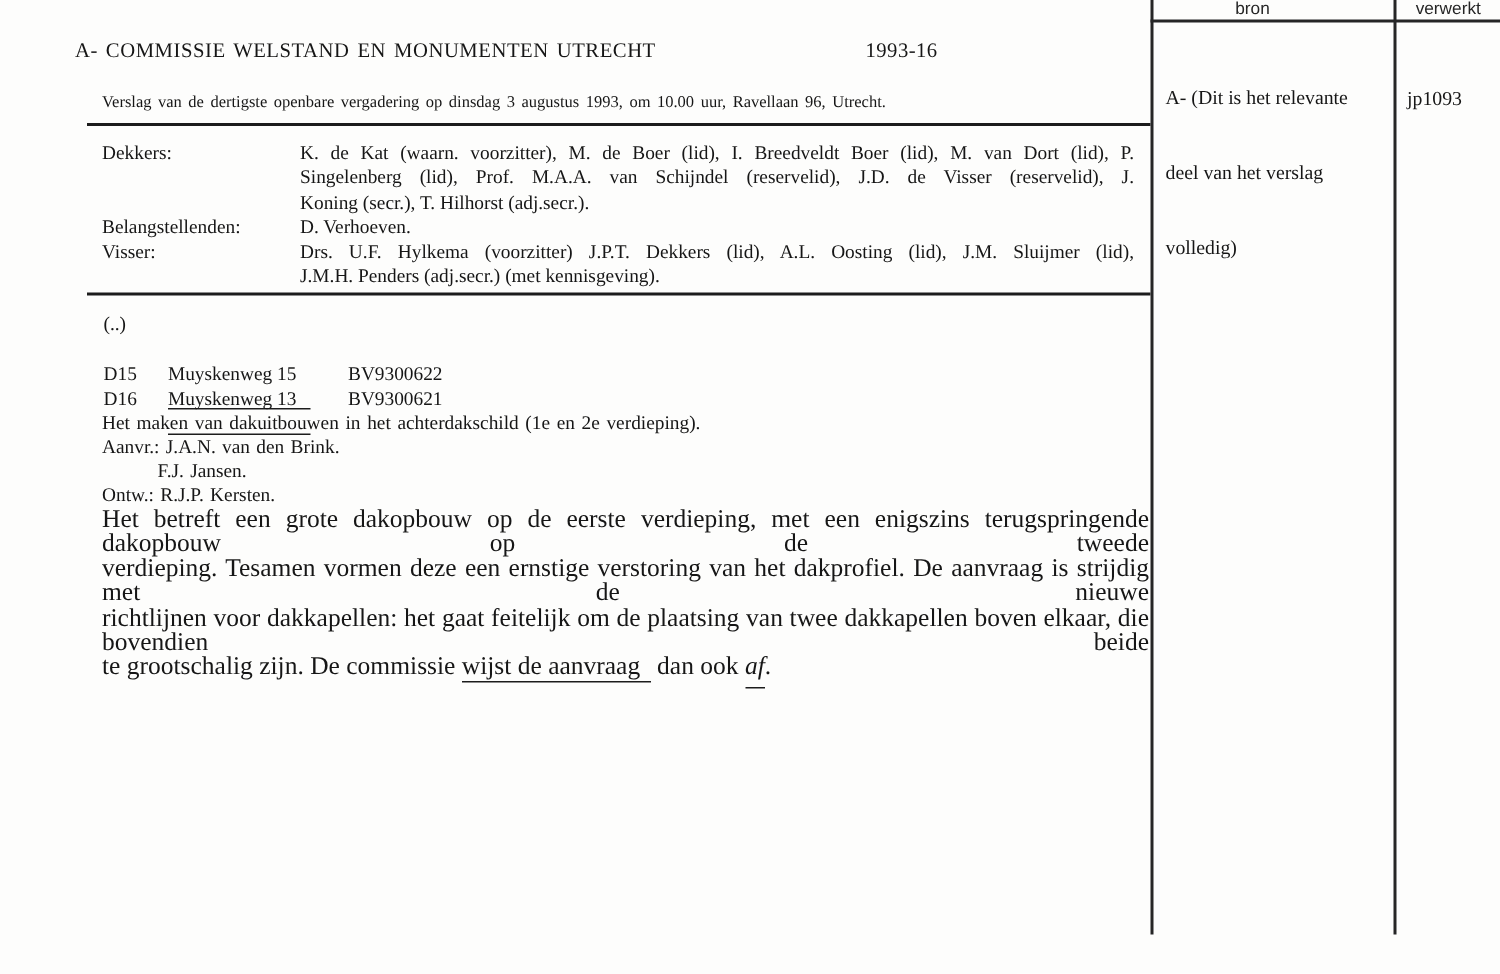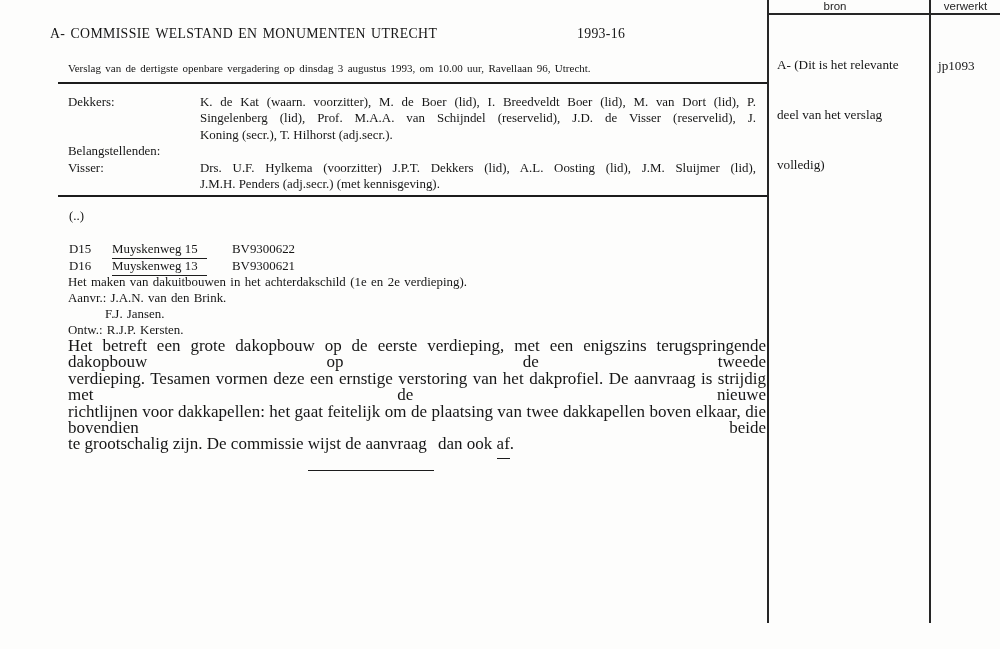--- a/index.html
+++ b/index.html
@@ -24,31 +24,31 @@
   .rule{position:absolute;left:58px;width:709px;height:2px;background:#1c1c1c;}
   .rule1{top:82px;}
   .rule2{top:195px;}
   .attendance{position:absolute;top:94px;left:68px;width:688px;font-size:12.9px;line-height:16.4px;}
   .att-row{display:flex;}
   .att-label{width:132px;flex:none;}
   .att-lines{width:556px;flex:none;}
   .ellipsis-row{top:208px;left:69px;}
   .entry{position:absolute;left:68px;width:698px;font-size:12.9px;line-height:16.4px;}
   .entry .code{position:absolute;left:1px;}
-  .entry .street{position:absolute;left:44px;border-bottom:1.5px solid #1c1c1c;padding-right:9px;padding-bottom:1px;}
+  .entry .street{position:absolute;left:44px;border-bottom:1.5px solid #1c1c1c;padding-right:9px;padding-bottom:15px;}
   .entry .bvref{position:absolute;left:164px;}
   .entry1{top:241px;}
   .entry2{top:258px;}
   .desc-row{top:274px;left:68px;word-spacing:1.2px;}
   .aanvr-row{top:290px;left:68px;word-spacing:1px;}
   .jansen-row{top:306px;left:105px;word-spacing:1px;}
   .ontw-row{top:322px;left:68px;word-spacing:1px;}
   .paragraph{position:absolute;top:338px;left:68px;width:698px;font-size:17px;line-height:16.4px;}
-  .u-ext{border-bottom:1.5px solid #1c1c1c;padding-right:7px;padding-bottom:17px;}
-  .u{border-bottom:1.5px solid #1c1c1c;padding-bottom:5px;}
+  .u-ext{border-bottom:1.5px solid #1c1c1c;padding-right:7px;padding-bottom:1px;}
+  .u{border-bottom:1.5px solid #1c1c1c;padding-bottom:5px;font-style:italic;}
   
   .vline{position:absolute;top:0;width:2px;height:623px;background:#262626;}
   .vline1{left:767px;}
   .vline2{left:929px;}
   .panel-header-rule{position:absolute;top:13px;left:767px;width:233px;height:2px;background:#262626;}
   .panel-col-header{position:absolute;top:0;height:13px;line-height:12px;
     font-family:"Liberation Sans", sans-serif;font-size:11.5px;color:#262626;text-align:center;}
   .col-bron{left:769px;width:132px;}
   .col-verwerkt{left:931px;width:69px;}
   .panel-note{position:absolute;top:24px;left:777px;width:150px;font-size:13.2px;line-height:16.6px;white-space:pre;}
@@ -68,20 +68,23 @@
     <div class="att-row">
       <div class="att-label">Dekkers:</div>
       <div class="att-lines">
         <div class="jl">K. de Kat (waarn. voorzitter), M. de Boer (lid), I. Breedveldt Boer (lid), M. van Dort (lid), P.</div>
         <div class="jl">Singelenberg (lid), Prof. M.A.A. van Schijndel (reservelid), J.D. de Visser (reservelid), J.</div>
         <div>Koning (secr.), T. Hilhorst (adj.secr.).</div>
       </div>
     </div>
     <div class="att-row">
       <div class="att-label">Belangstellenden:</div>
+      <div class="att-lines">
+        <div>D. Verhoeven.</div>
+      </div>
     </div>
     <div class="att-row">
       <div class="att-label">Visser:</div>
       <div class="att-lines">
         <div class="jl">Drs. U.F. Hylkema (voorzitter) J.P.T. Dekkers (lid), A.L. Oosting (lid), J.M. Sluijmer (lid),</div>
         <div>J.M.H. Penders (adj.secr.) (met kennisgeving).</div>
       </div>
     </div>
   </div>
 

